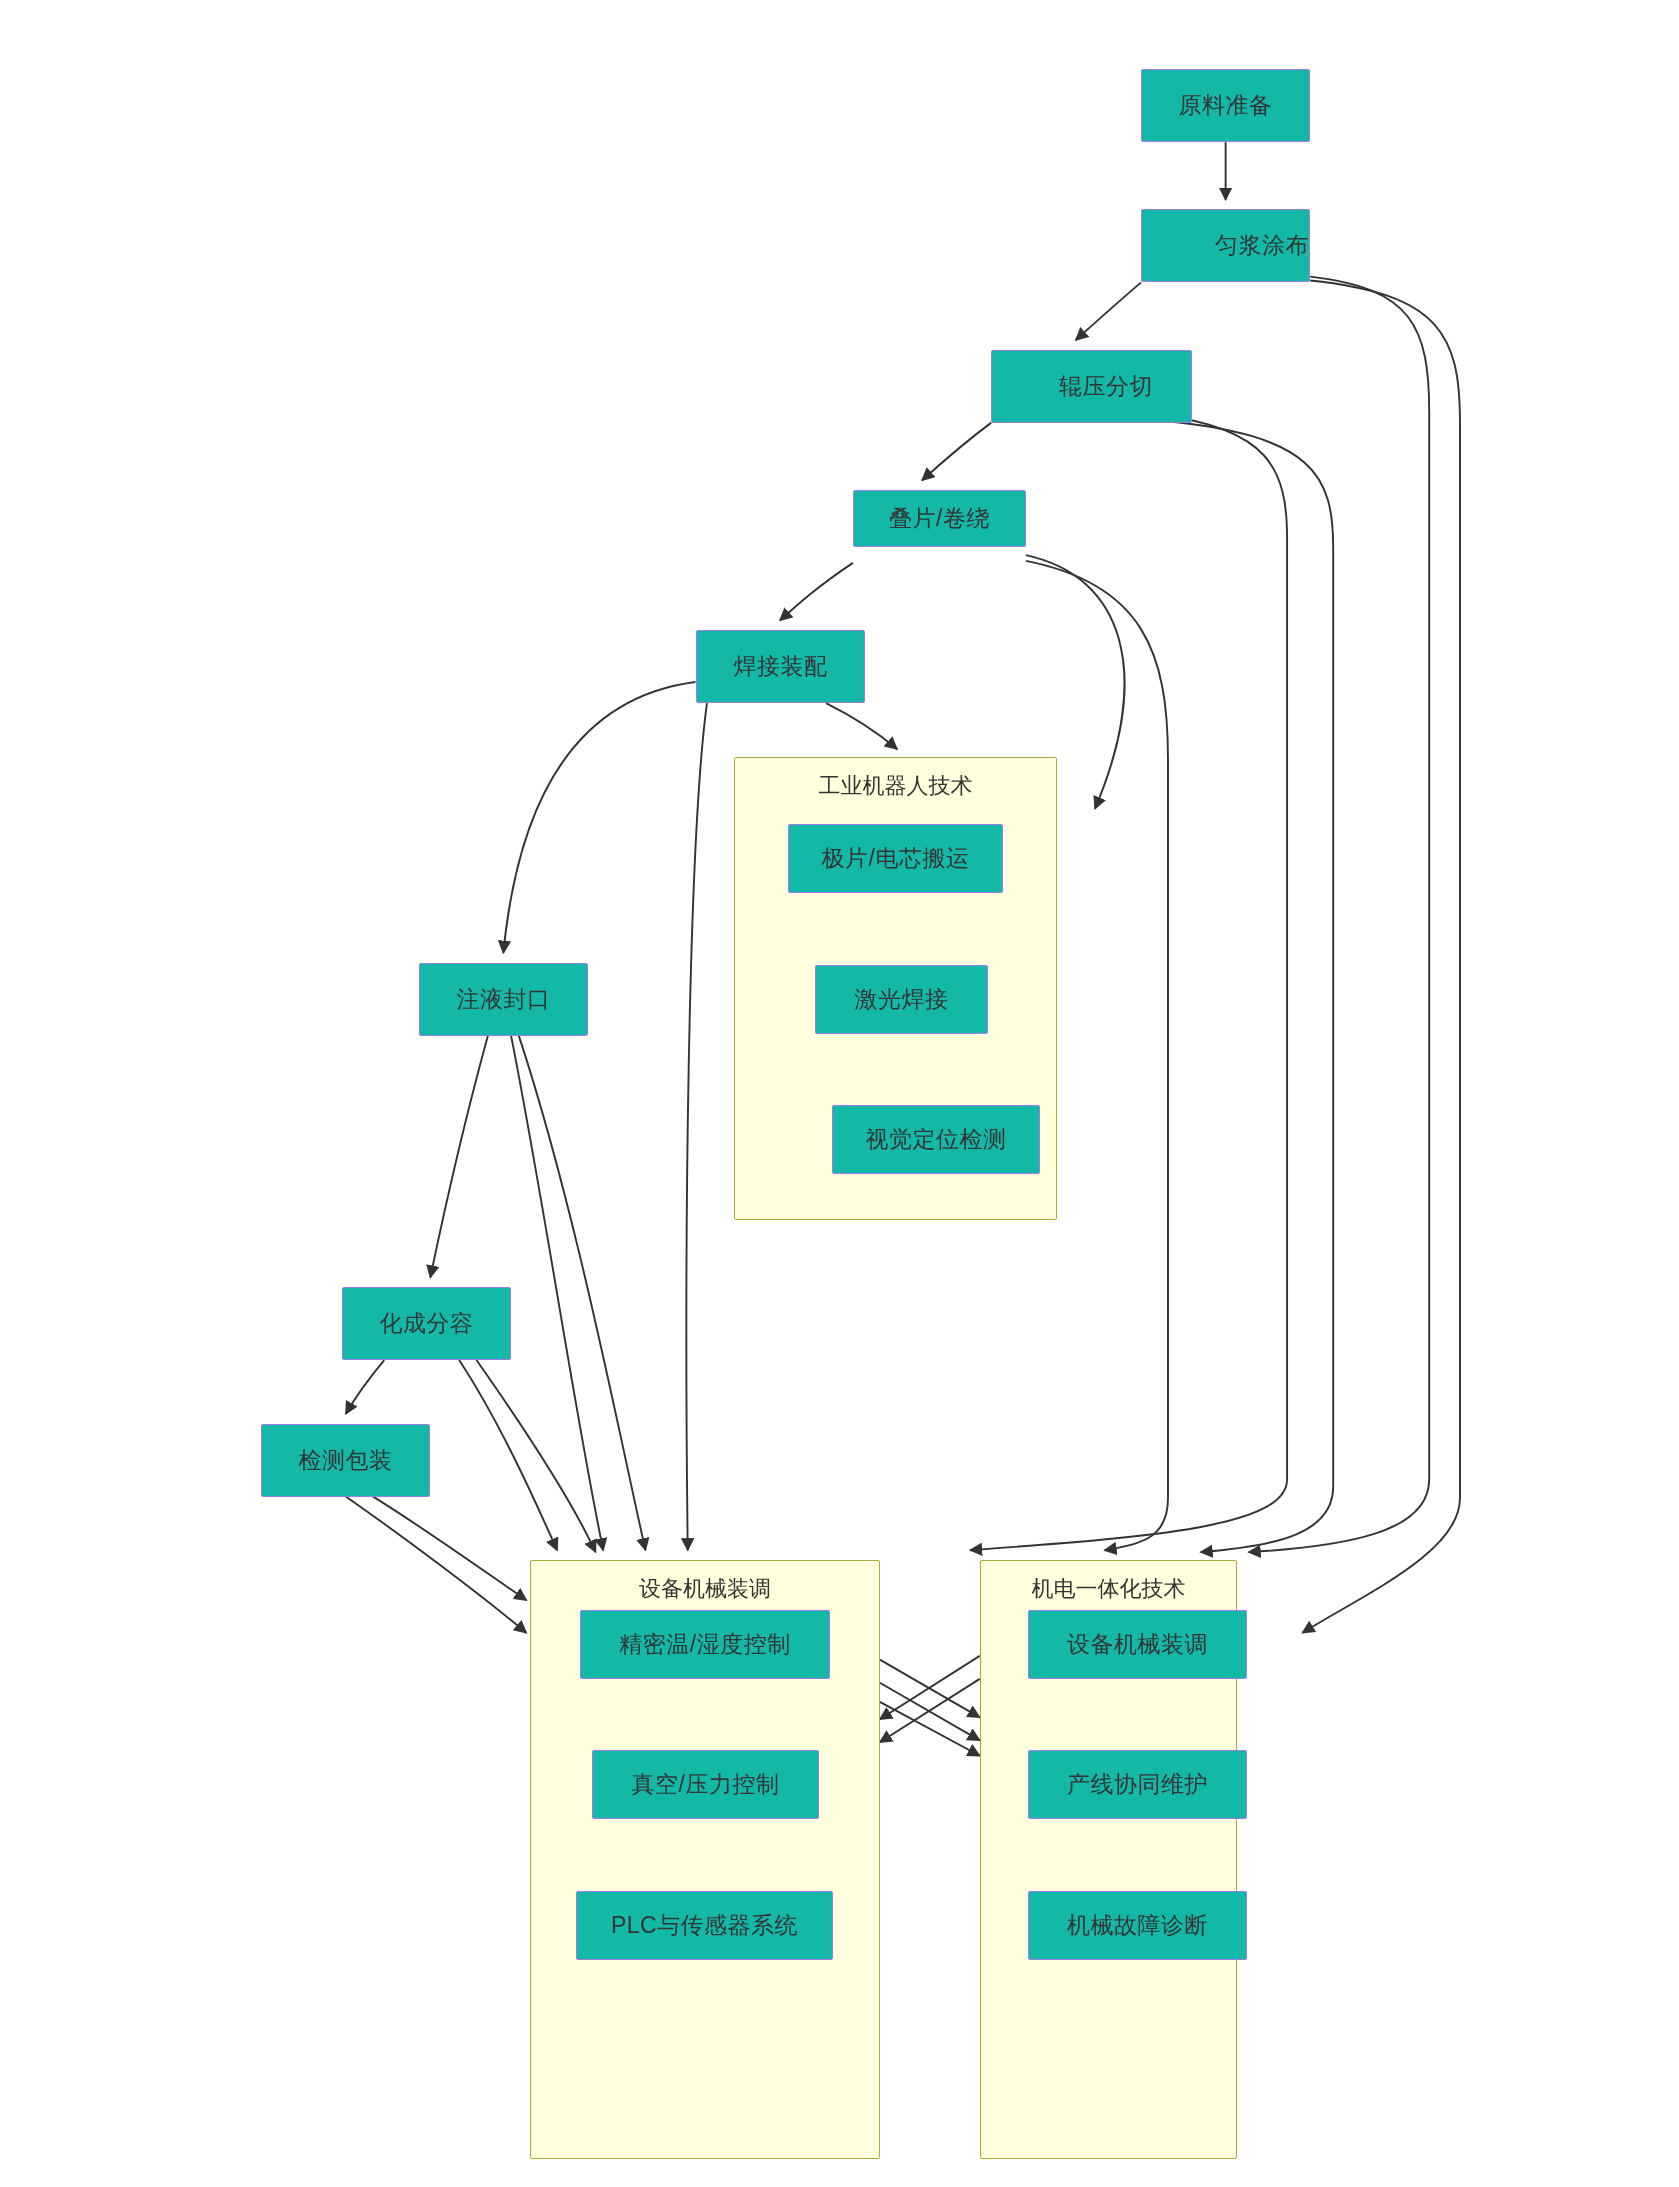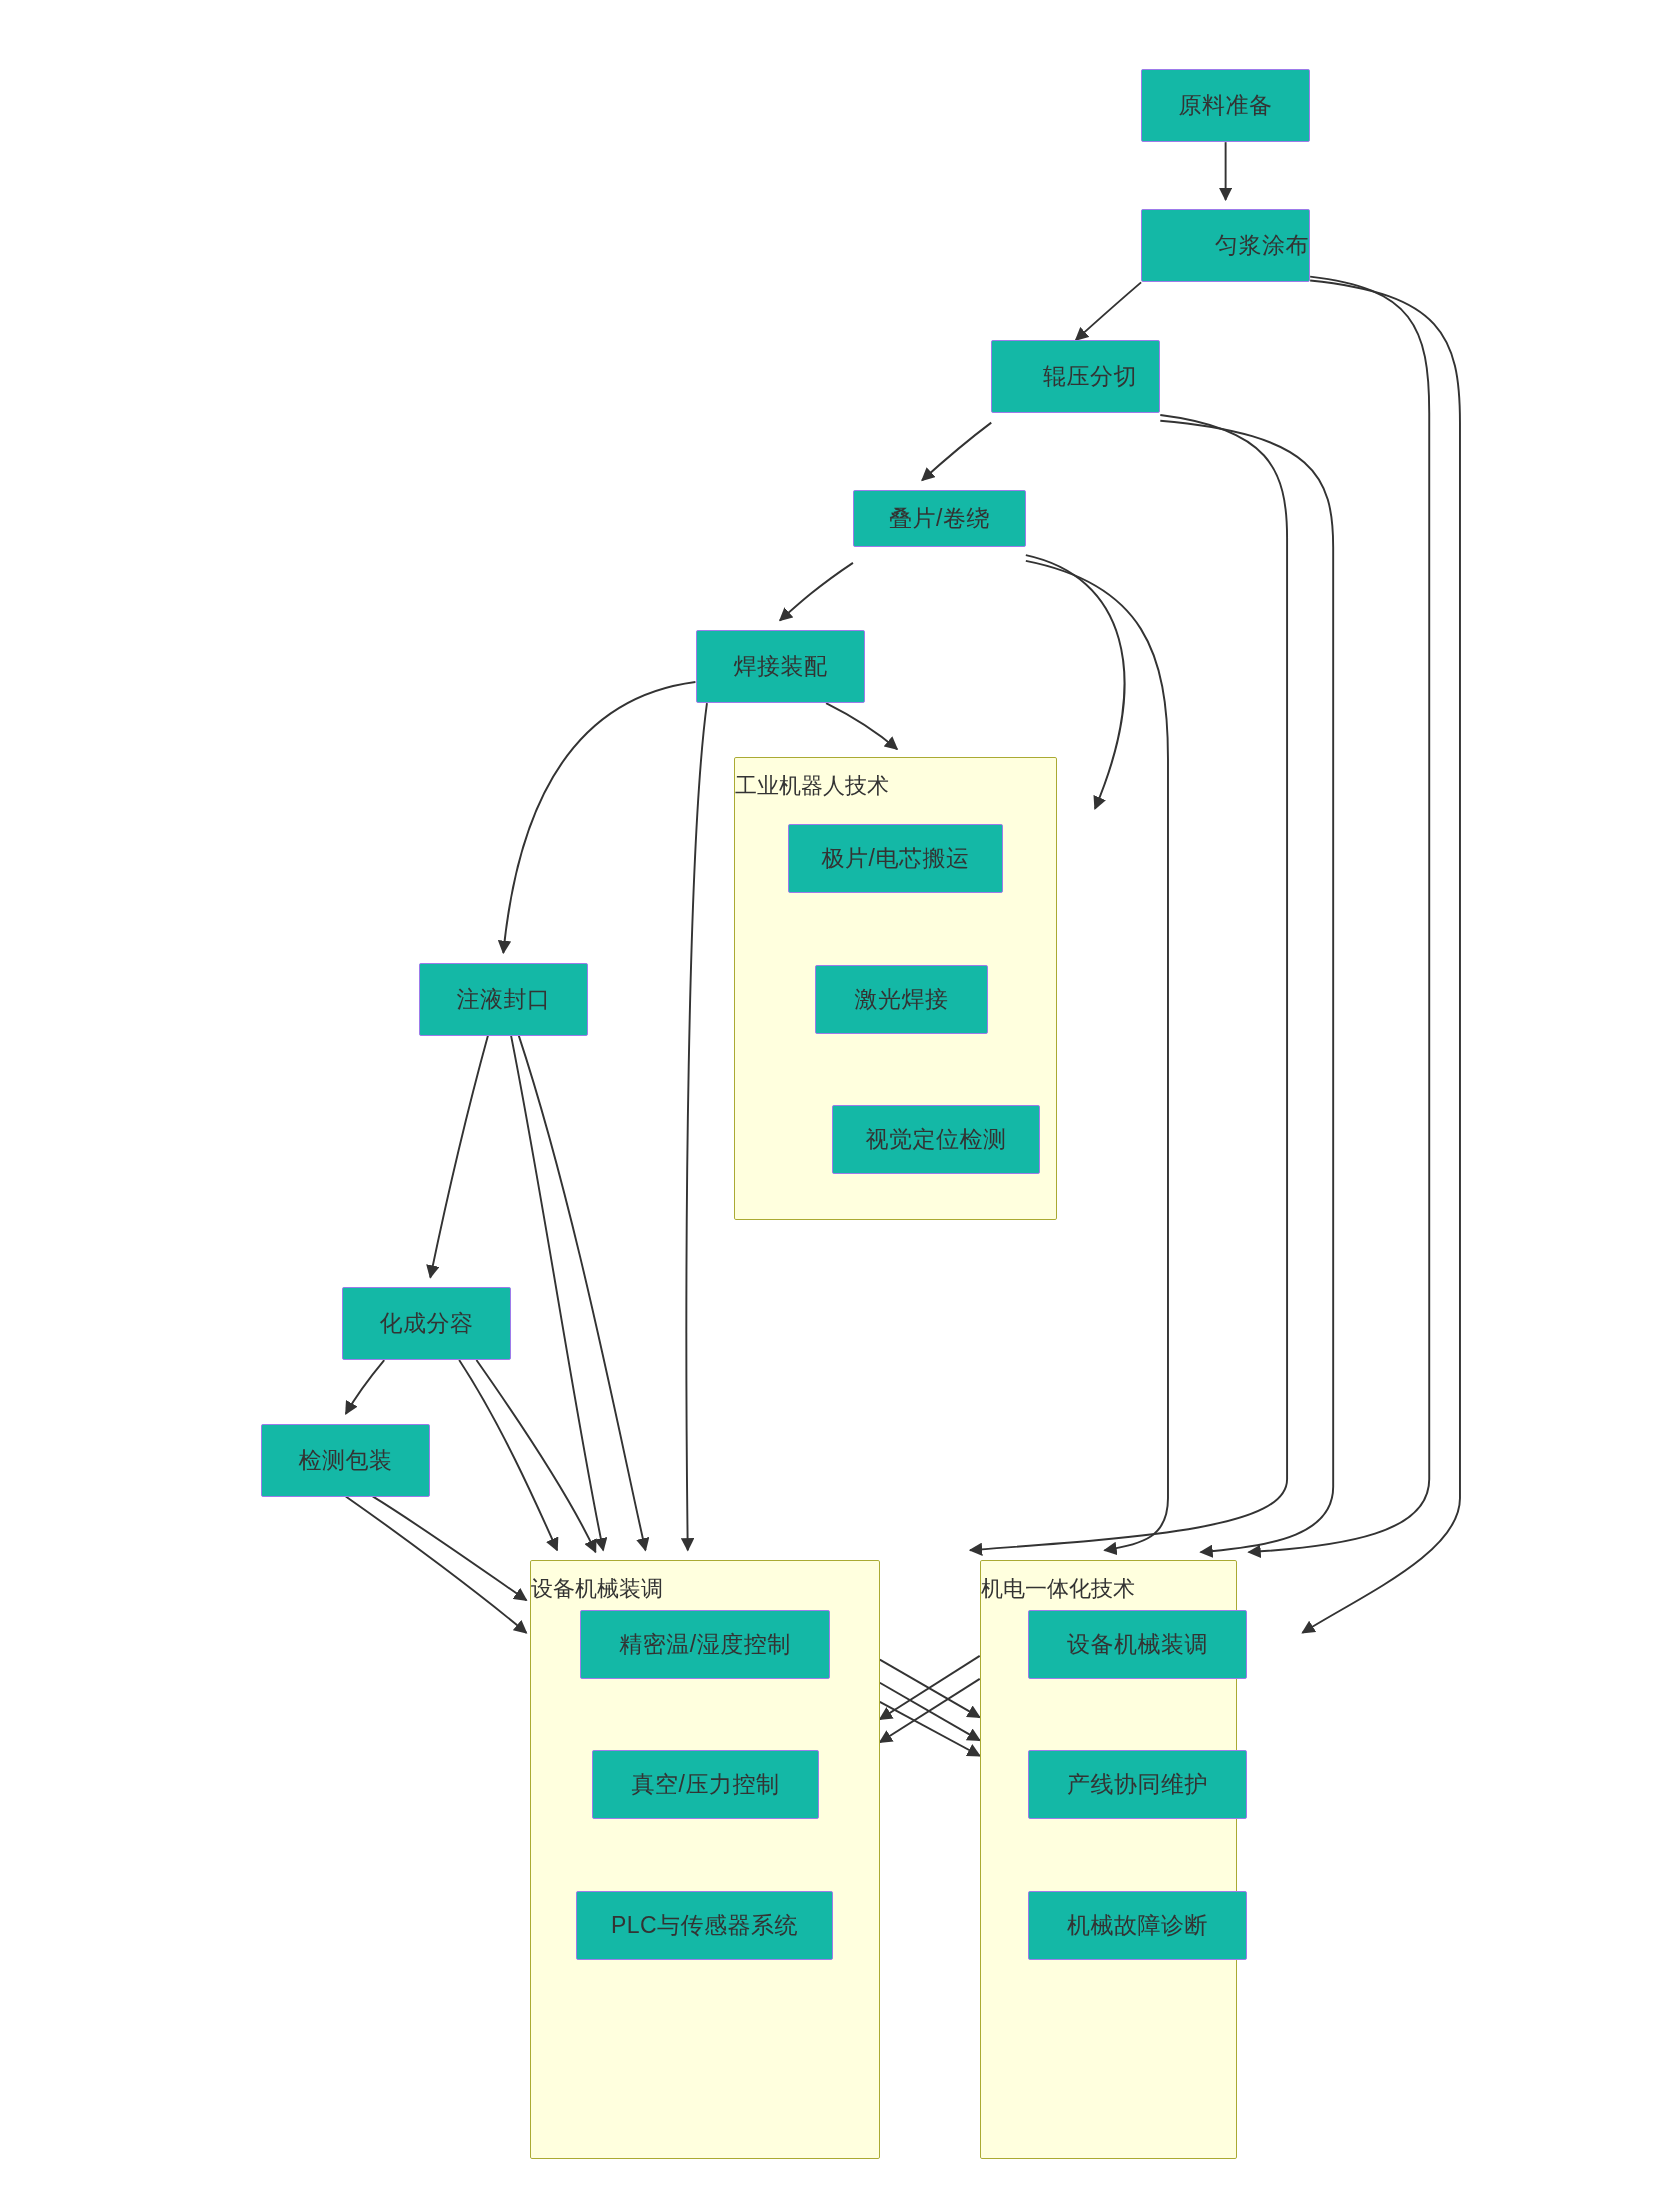--- a/index.html
+++ b/index.html
@@ -50,21 +50,21 @@
     box-sizing: border-box;
     background: #FFFFDE;
     border: 1.9px solid #AAAA33;
     border-radius: 1.9px;
   }
   .cluster-label {
     position: absolute;
     left: 0;
     right: 0;
     top: 13.4px;
-    text-align: left;
+    text-align: center;
     font-size: 22px;
     color: #333333;
     white-space: nowrap;
   }
 </style>
 </head>
 <body>
 
 <div id="canvas">
 
@@ -115,21 +115,21 @@
         <div class="cluster-label">机电一体化技术</div>
       </div>
     </div>
   <div id="nodes-layer">
       <div class="node" style="left: 1141px; top: 69px; width: 169px; height: 73px;">
         <span>原料准备</span>
       </div>
       <div class="node" style="left: 1141px; top: 209px; width: 169px; height: 73px; justify-content: flex-end;">
         <span>匀浆涂布</span>
       </div>
-      <div class="node" style="left: 991px; top: 340px; width: 169px; height: 73px; padding-left: 29px;">
+      <div class="node" style="left: 991px; top: 350px; width: 201px; height: 73px; padding-left: 29px;">
         <span>辊压分切</span>
       </div>
       <div class="node" style="left: 853px; top: 490px; width: 173px; height: 57px;">
         <span>叠片/卷绕</span>
       </div>
       <div class="node" style="left: 696px; top: 630px; width: 169px; height: 73px;">
         <span>焊接装配</span>
       </div>
       <div class="node" style="left: 419px; top: 963px; width: 169px; height: 73px;">
         <span>注液封口</span>

